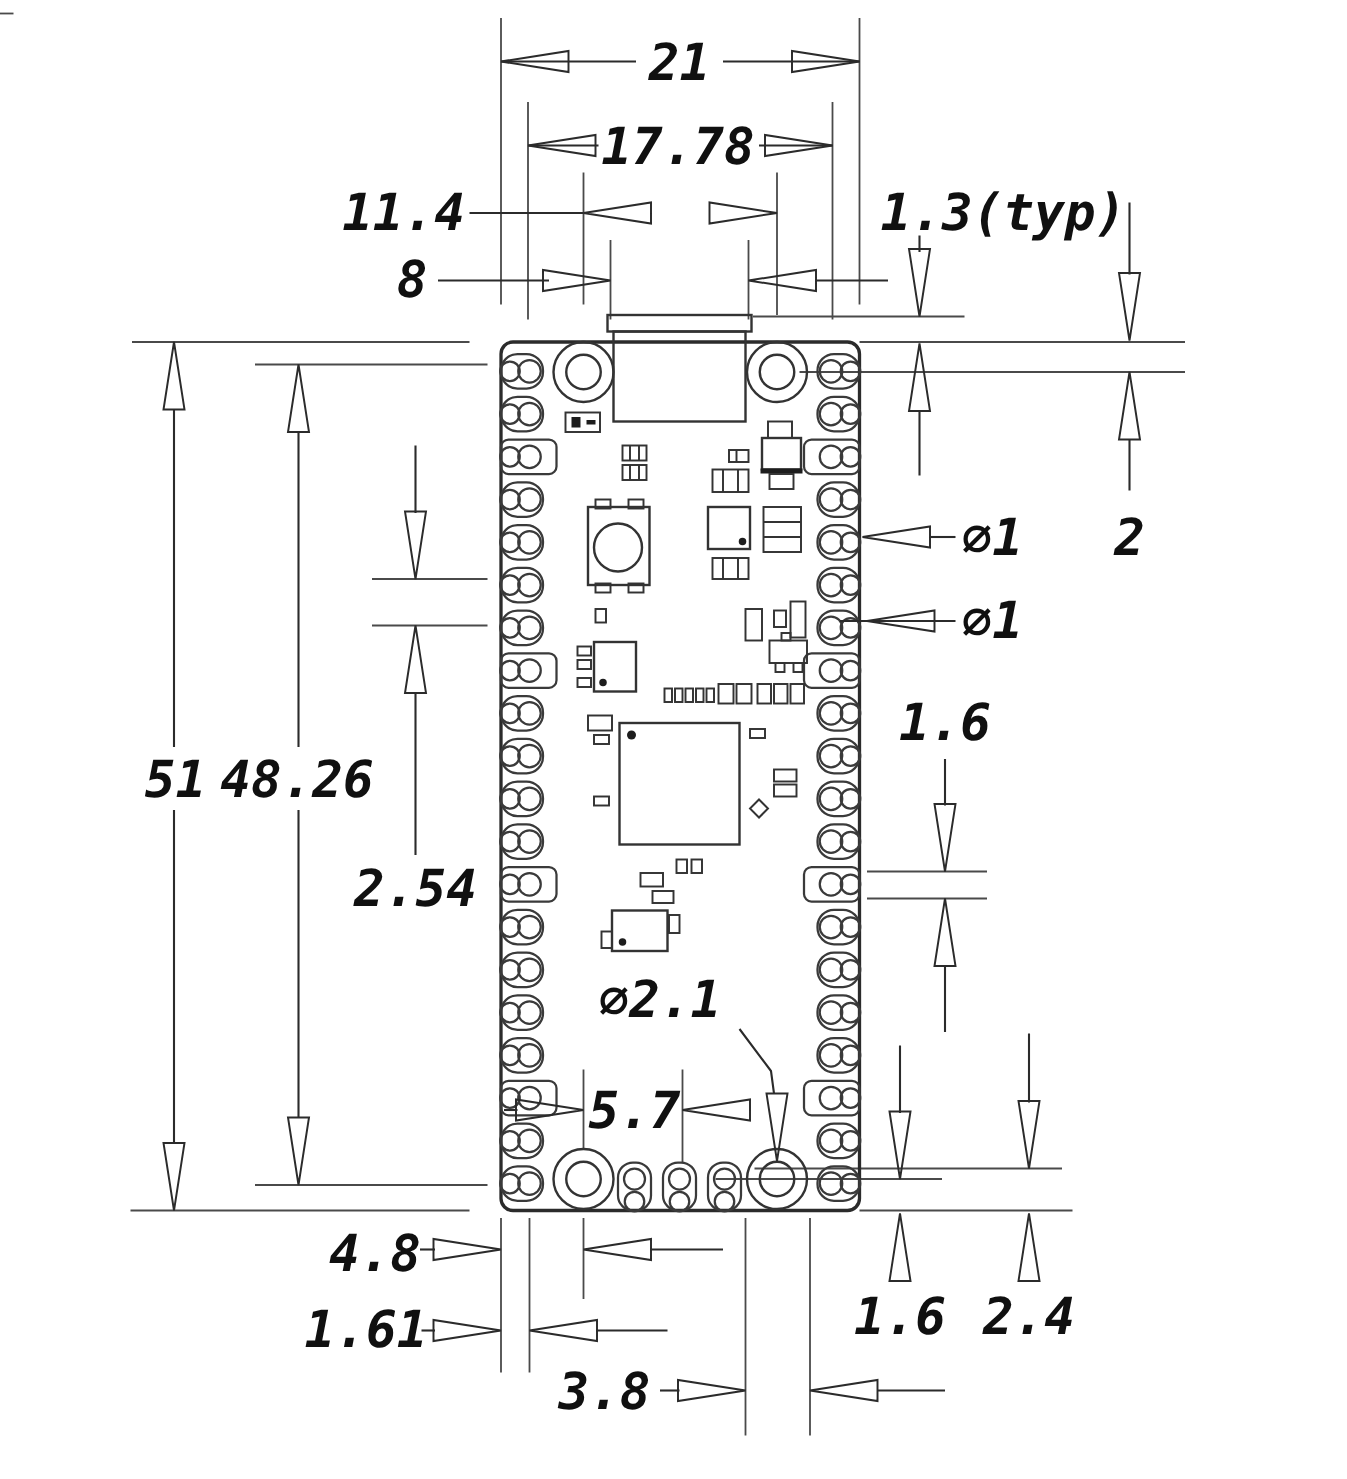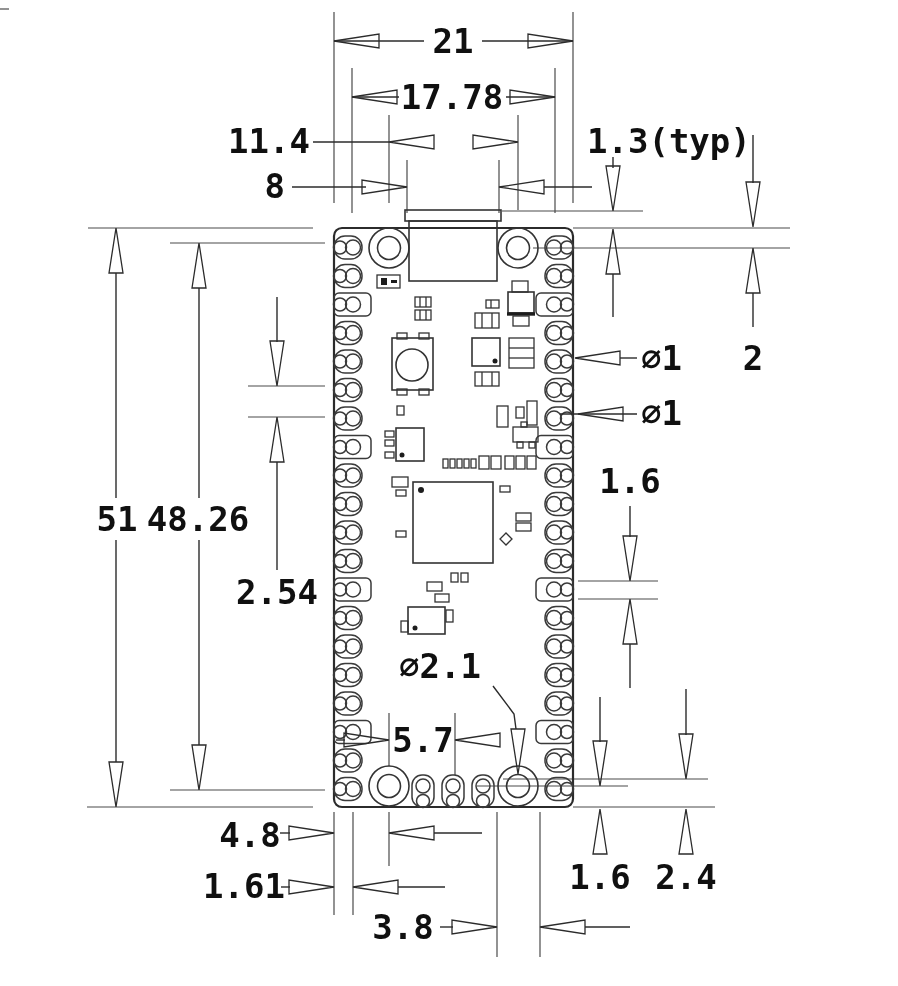--- a/index.html
+++ b/index.html
@@ -1,17 +1,17 @@
 <!DOCTYPE html>
 <html><head>
 <meta charset="utf-8">
 <style>
   html,body{margin:0;padding:0;background:#ffffff;}
   .page{position:relative;width:898px;height:986px;background:#fff;overflow:hidden;
-        font-family:"DejaVu Sans Mono",monospace;}
+        font-family:"DejaVu Sans Mono",monospace;font-style:italic;}
   svg{display:block;}
   .ext{stroke:#4a4a4a;stroke-width:1.2;fill:none;}
   .dim{stroke:#2b2b2b;stroke-width:1.4;fill:none;}
   .arr{stroke:#2b2b2b;stroke-width:1.3;fill:none;}
   .bd{stroke:#2b2b2b;stroke-width:2.2;fill:none;}
   .pad{stroke:#3a3a3a;stroke-width:1.5;fill:none;}
   .cp{stroke:#333;stroke-width:1.6;fill:none;}
   .cpt{stroke:#333;stroke-width:1.3;fill:none;}
   .thk{stroke:#1d1d1d;stroke-width:3.4;fill:none;}
   .dot{fill:#1d1d1d;stroke:none;}

